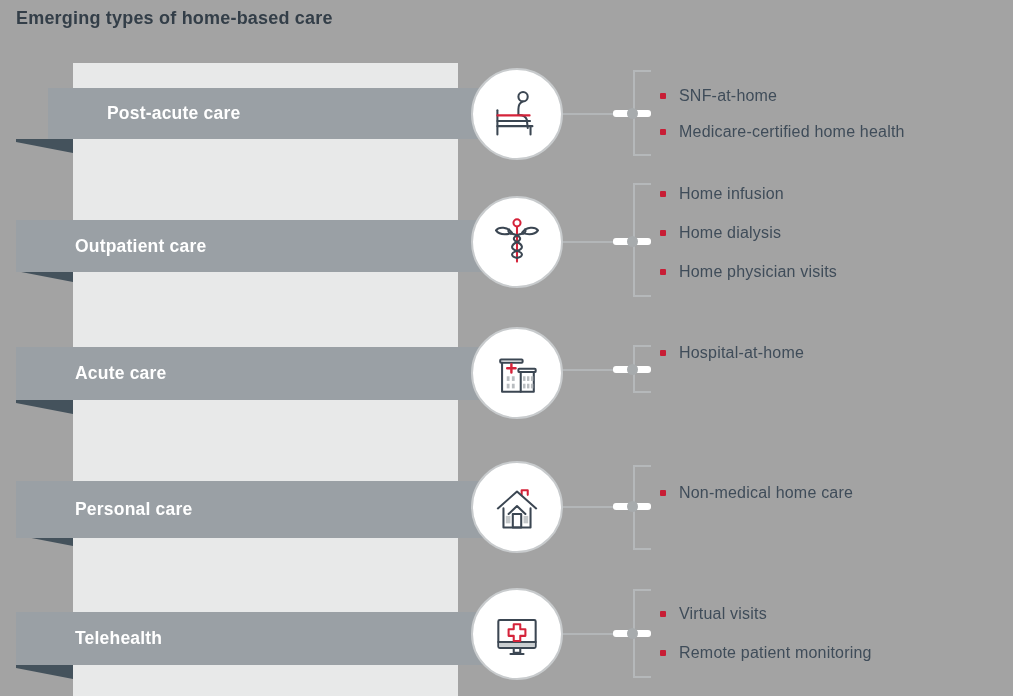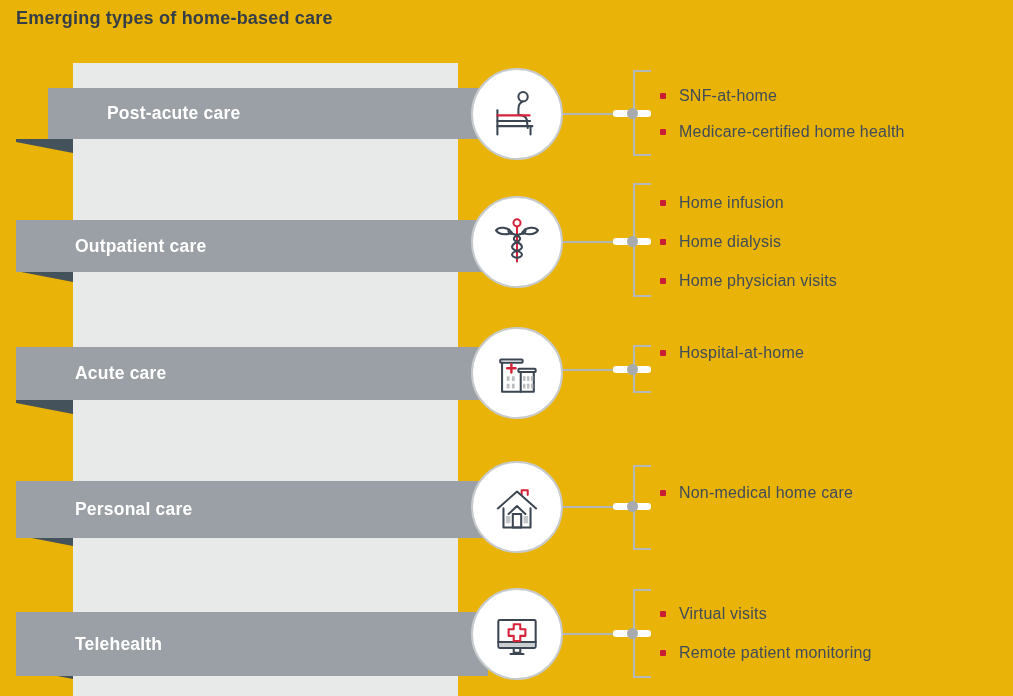--- a/index.html
+++ b/index.html
@@ -1,18 +1,18 @@
 <!DOCTYPE html>
 <html><head>
 <meta charset="utf-8">
 <style>
   html,body{margin:0;padding:0;background:#fff;}
   #canvas{
     position:relative;width:1013px;height:696px;overflow:hidden;
-    background:#eab308;font-family:"Liberation Sans",sans-serif;
+    background:#a3a3a3;font-family:"Liberation Sans",sans-serif;
   }
   .title{
     position:absolute;left:16px;top:8px;font-size:18px;font-weight:bold;
     color:#333e48;letter-spacing:.2px;
   }
   .band{
     position:absolute;left:73px;top:63px;width:385px;height:633px;
     background:#e8e9e9;z-index:0;
   }
   .banner{
@@ -108,21 +108,21 @@
           <circle cx="30" cy="9.5" r="3.8" stroke="#d5233a"></circle>
           <path d="M24.5 20 C20 13.5 10.5 13.5 7.5 17.5 C11 22.5 19 22 24.5 20.5"></path>
           <path d="M35.5 20 C40 13.5 49.5 13.5 52.5 17.5 C49 22.5 41 22 35.5 20.5"></path>
           <path d="M23.5 21 C21 20 20 18 21.5 16.5"></path>
           <path d="M36.5 21 C39 20 40 18 38.5 16.5"></path>
           <path d="M23.5 21 C34 23 36 27 30 30 C24 33 22 37 30 39.5 C38 42 36 46 30 47"></path>
           <path d="M36.5 21 C26 23 24 27 30 30 C36 33 38 37 30 39.5 C22 42 24 46 30 47"></path>
         </svg>
       </span>
     </div>
-    <div class="svc-list ih39" style="top:183px;">
+    <div class="svc-list ih39" style="top:174px;">
       <div class="svc-item">
         <span class="bullet"></span>
         <span class="svc-text">Home infusion</span>
       </div>
       <div class="svc-item">
         <span class="bullet"></span>
         <span class="svc-text">Home dialysis</span>
       </div>
       <div class="svc-item">
         <span class="bullet"></span>
@@ -197,21 +197,21 @@
     </div>
     <div class="svc-list ih37" style="top:474px;">
       <div class="svc-item">
         <span class="bullet"></span>
         <span class="svc-text">Non-medical home care</span>
       </div>
     </div>
   </div>
 
   <div>
-    <div class="banner" style="top:612px;height:64px;">
+    <div class="banner" style="top:612px;height:53px;">
       <span class="label">Telehealth</span>
     </div>
     <div class="fold" style="top:665px;"></div>
     <div class="connector" style="top:633px;"></div>
     <div class="bracket" style="top:589px;height:89px;"></div>
     <div class="halo" style="top:630px;"></div>
     <div class="dot" style="top:628px;"></div>
     <div class="circle" style="top:588px;">
       <span>
         <svg width="56" height="56" viewBox="0 0 60 60" fill="none" stroke="#3b4652" stroke-width="2.2" stroke-linecap="round" stroke-linejoin="round">

